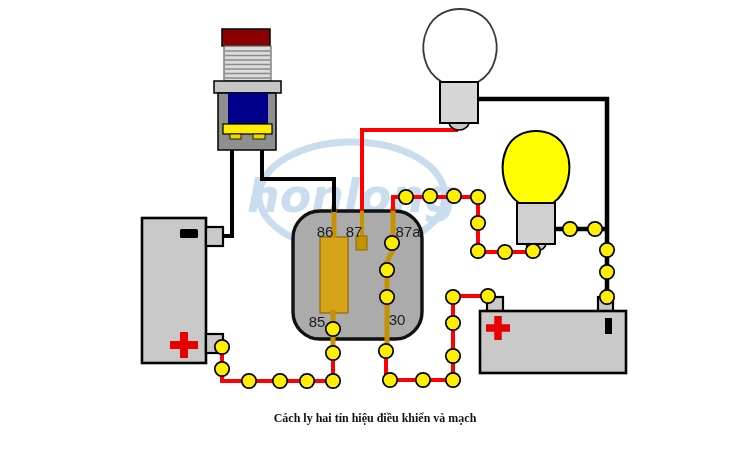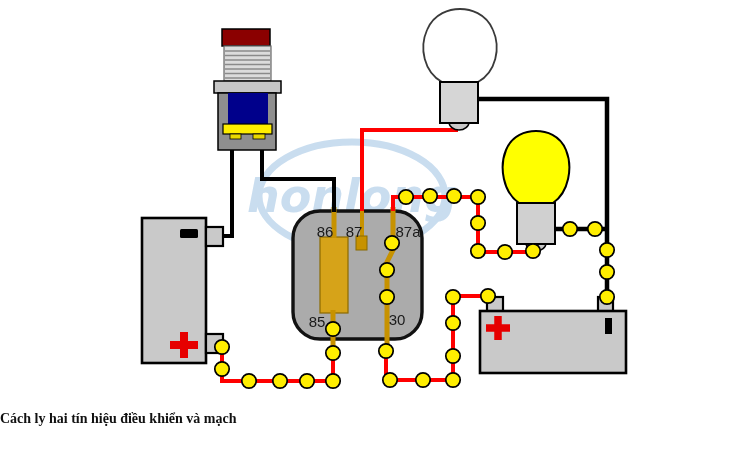--- a/index.html
+++ b/index.html
@@ -1,20 +1,20 @@
 <!DOCTYPE html>
 <html><head>
 <meta charset="utf-8">
 <style>
   html,body{margin:0;padding:0;background:#ffffff;}
   .stage{position:relative;width:750px;height:450px;background:#ffffff;overflow:hidden;
          font-family:"Liberation Sans",sans-serif;}
   .stage svg{position:absolute;left:0;top:0;}
-  .caption{position:absolute;left:0;top:411px;width:750px;
-           font-family:"Liberation Serif",serif;font-weight:bold;font-size:14px;color:#111;}
+  .caption{position:absolute;left:0;top:411px;width:750px;text-align:center;
+           font-family:"Liberation Serif",serif;font-weight:bold;font-size:12px;color:#111;}
   .dot{fill:#ffee00;stroke:#000;stroke-width:1.7;}
   .term-label{font-family:"Liberation Sans",sans-serif;font-size:15px;fill:#1a1a1a;}
   .wm-text{font-family:"DejaVu Sans",sans-serif;font-style:italic;font-weight:bold;
            font-size:46px;fill:#b7d2ea;}
 </style>
 </head>
 <body>
 
 <div class="stage">
 

